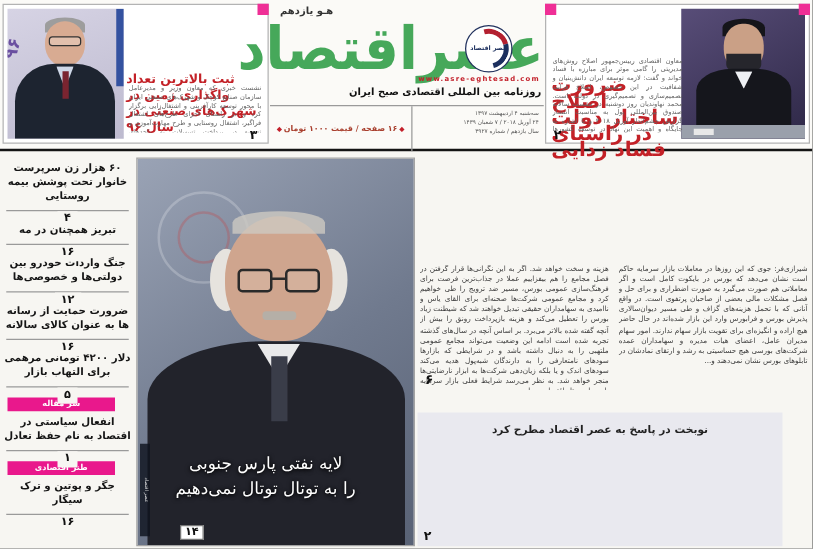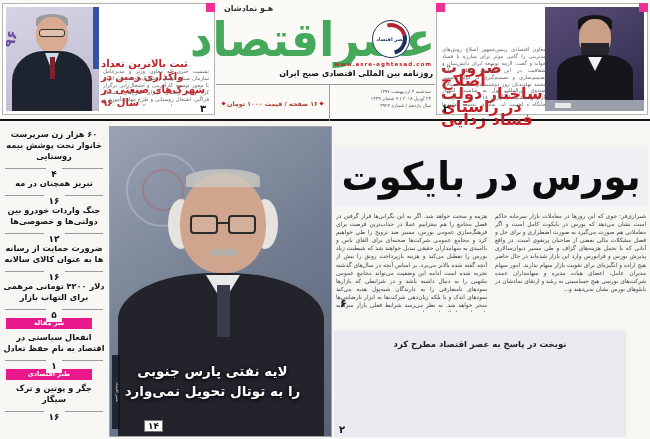--- a/index.html
+++ b/index.html
@@ -71,21 +71,21 @@
   .cp-hairR { position:absolute; left:142px; top:72px; width:26px; height:50px; background:#e6e3de; border-radius:50%; }
   .cp-head { position:absolute; left:70px; top:46px; width:86px; height:100px; background:#cfa58e; border-radius:50% 50% 46% 46%; }
   .cp-hairT { position:absolute; left:76px; top:42px; width:74px; height:18px; background:#cdc9c2; border-radius:50% 50% 0 0; opacity:.8; }
   .cp-glassL { position:absolute; left:80px; top:88px; width:28px; height:19px; border:2px solid #2a2a2a; border-radius:4px; background:rgba(255,255,255,.12); }
   .cp-glassR { position:absolute; left:118px; top:88px; width:28px; height:19px; border:2px solid #2a2a2a; border-radius:4px; background:rgba(255,255,255,.12); }
   .cp-bridge { position:absolute; left:107px; top:95px; width:12px; height:2px; background:#2a2a2a; }
   .cp-must { position:absolute; left:100px; top:122px; width:27px; height:7px; background:#b5afa7; border-radius:3px; }
   .cp-suit { position:absolute; left:8px; top:146px; width:206px; height:165px; background:#22232b; border-radius:46% 46% 0 0 / 28% 28% 0 0; }
   .cp-shirt { position:absolute; left:96px; top:148px; width:34px; height:28px; background:#e9e9ea; clip-path:polygon(0 0,100% 0,50% 100%); }
   .cp-tie { position:absolute; left:107px; top:158px; width:13px; height:52px; background:#3a3d49; }
-  .cp-caption { position:absolute; left:6px; right:22px; top:234px; text-align:center; color:#fff; font-weight:bold; font-size:13.5px; line-height:20px; direction:rtl; text-shadow:0 1px 4px rgba(0,0,0,.95), 0 0 2px rgba(0,0,0,.8); z-index:3; }
+  .cp-caption { position:absolute; left:6px; right:22px; top:234px; text-align:center; color:#fff; font-weight:normal; font-size:13.5px; line-height:20px; direction:rtl; text-shadow:0 1px 4px rgba(0,0,0,.95), 0 0 2px rgba(0,0,0,.8); z-index:3; }
   .cp-credit { position:absolute; left:2px; top:228px; width:8px; height:74px; background:rgba(15,20,30,.82); color:#ddd; font-size:4px; writing-mode:vertical-rl; text-align:center; overflow:hidden; z-index:3; }
   .cp-page { position:absolute; left:2px; bottom:4px; background:#fff; border:1px solid #777; padding:0 3px; font-size:9px; font-weight:bold; color:#111; z-index:3;margin-left:32px; }
 
   
   .headline-box { position:absolute; left:334px; top:146px; width:314px; height:61px; background:#f0eff3; display:flex; align-items:center; justify-content:center; }
   .headline-box .txt { font-size:37px; font-weight:bold; color:#0d0d0d; direction:rtl; transform:scaleY(1.05); letter-spacing:-1px; }
   .article { position:absolute; left:336px; top:212px; width:310px; height:100px; display:flex; flex-direction:row-reverse; gap:8px; }
   .article .col { flex:1; font-size:5.8px; line-height:8.1px; color:#3d3d3d; text-align:justify; direction:rtl; overflow:hidden; }
   .art-page { position:absolute; left:340px; top:297px; font-size:11px; font-weight:bold; color:#111; }
   .bottom-box { position:absolute; left:334px; top:330px; width:292px; height:107px; background:#e9e9ef; }
@@ -111,21 +111,21 @@
         <div class="tie"></div>
         <div class="bluestrip"></div>
       </div>
       <div class="box-headline" style="left:98px; right:4px; top:6px;">ثبت بالاترین تعداد واگذاری زمین در شهرک‌های صنعتی در سال ۹۶</div>
       <div class="box-body" style="left:100px; right:5px; top:64px; height:38px;">نشست خبری که معاون وزیر و مدیرعامل سازمان صنایع کوچک و شهرک‌های صنعتی ایران با محور توسعه کارآفرینی و اشتغال‌زایی برگزار کرد و در راستای اجرای طرح‌های اشتغال فراگیر، اشتغال روستایی و طرح مهارت‌آموزی و تسریع در پرداخت تسهیلات به واحدهای اشتغال‌زا...</div>
       <div class="box-page" style="right:8px; bottom:0;">۳</div>
       <div class="corner tr"></div>
     </div>
 
     <div class="masthead">
-      <div class="bismillah">هـو نمادشان</div>
+      <div class="bismillah">هـو یازدهم</div>
       <div class="m-title">عصراقتصاد</div>
       <div class="m-logo">
         <div class="ring"></div>
         <div class="ltxt">عصر اقتصاد</div>
       </div>
       <div class="m-url">www.asre-eghtesad.com</div>
       <div class="m-subtitle">روزنامه بین المللی اقتصادی صبح ایران</div>
       <div class="m-strip">
         <div class="m-pages">
           <span class="dot"></span>
@@ -185,29 +185,26 @@
     <div class="cp-hairT"></div>
     <div class="cp-glassL"></div>
     <div class="cp-glassR"></div>
     <div class="cp-bridge"></div>
     <div class="cp-must"></div>
     <div class="cp-suit"></div>
     <div class="cp-shirt"></div>
     <div class="cp-tie"></div>
     <div class="cp-caption">
       <div>لایه نفتی پارس جنوبی</div>
-      <div>را به توتال تحویل نمی‌وارد</div>
+      <div>را به توتال توتال نمی‌دهیم</div>
     </div>
     <div class="cp-credit">عصر اقتصاد</div>
     <div class="cp-page">۱۴</div>
   </div>
 
-  <div class="headline-box">
-    <div class="txt">بورس در بایکوت</div>
-  </div>
 
   <div class="article">
     <div class="col">شیرازی‌فر: جوی که این روزها در معاملات بازار سرمایه حاکم است نشان می‌دهد که بورس در بایکوت کامل است و اگر معاملاتی هم صورت می‌گیرد به صورت اضطراری و برای حل و فصل مشکلات مالی بعضی از صاحبان پرتفوی است. در واقع آنانی که با تحمل هزینه‌های گزاف و طی مسیر دیوان‌سالاری پذیرش بورس و فرابورس وارد این بازار شده‌اند در حال حاضر هیچ اراده و انگیزه‌ای برای تقویت بازار سهام ندارند. امور سهام مدیران عامل، اعضای هیات مدیره و سهامداران عمده شرکت‌های بورسی هیچ حساسیتی به رشد و ارتقای نمادشان در تابلوهای بورس نشان نمی‌دهند و...</div>
     <div class="col">هزینه و سخت خواهد شد. اگر به این نگرانی‌ها قرار گرفتن در فصل مجامع را هم بیفزاییم عملا در جذاب‌ترین فرصت برای فرهنگ‌سازی عمومی بورس، مسیر ضد ترویج را طی خواهیم کرد و مجامع عمومی شرکت‌ها صحنه‌ای برای القای یاس و ناامیدی به سهامداران حقیقی تبدیل خواهند شد که شیطنت زیاد بورس را تعطیل می‌کند و هزینه بازپرداخت رونق را بیش از آنچه گفته شده بالاتر می‌برد. بر اساس آنچه در سال‌های گذشته تجربه شده است ادامه این وضعیت می‌تواند مجامع عمومی ملتهبی را به دنبال داشته باشد و در شرایطی که بازارها سودهای نامتعارفی را به دارندگان شبه‌پول هدیه می‌کند سودهای اندک و یا بلکه زیان‌دهی شرکت‌ها به ابزار نارضایتی‌ها منجر خواهد شد. به نظر می‌رسد شرایط فعلی بازار سرمایه باید برای ستاد اقتصادی دولت و...</div>
   </div>
   <div class="art-page">۶</div>
 
   <div class="bottom-box">
     <div class="bb-kicker">نوبخت در پاسخ به عصر اقتصاد مطرح کرد</div>
     <div class="bb-page">۲</div>

